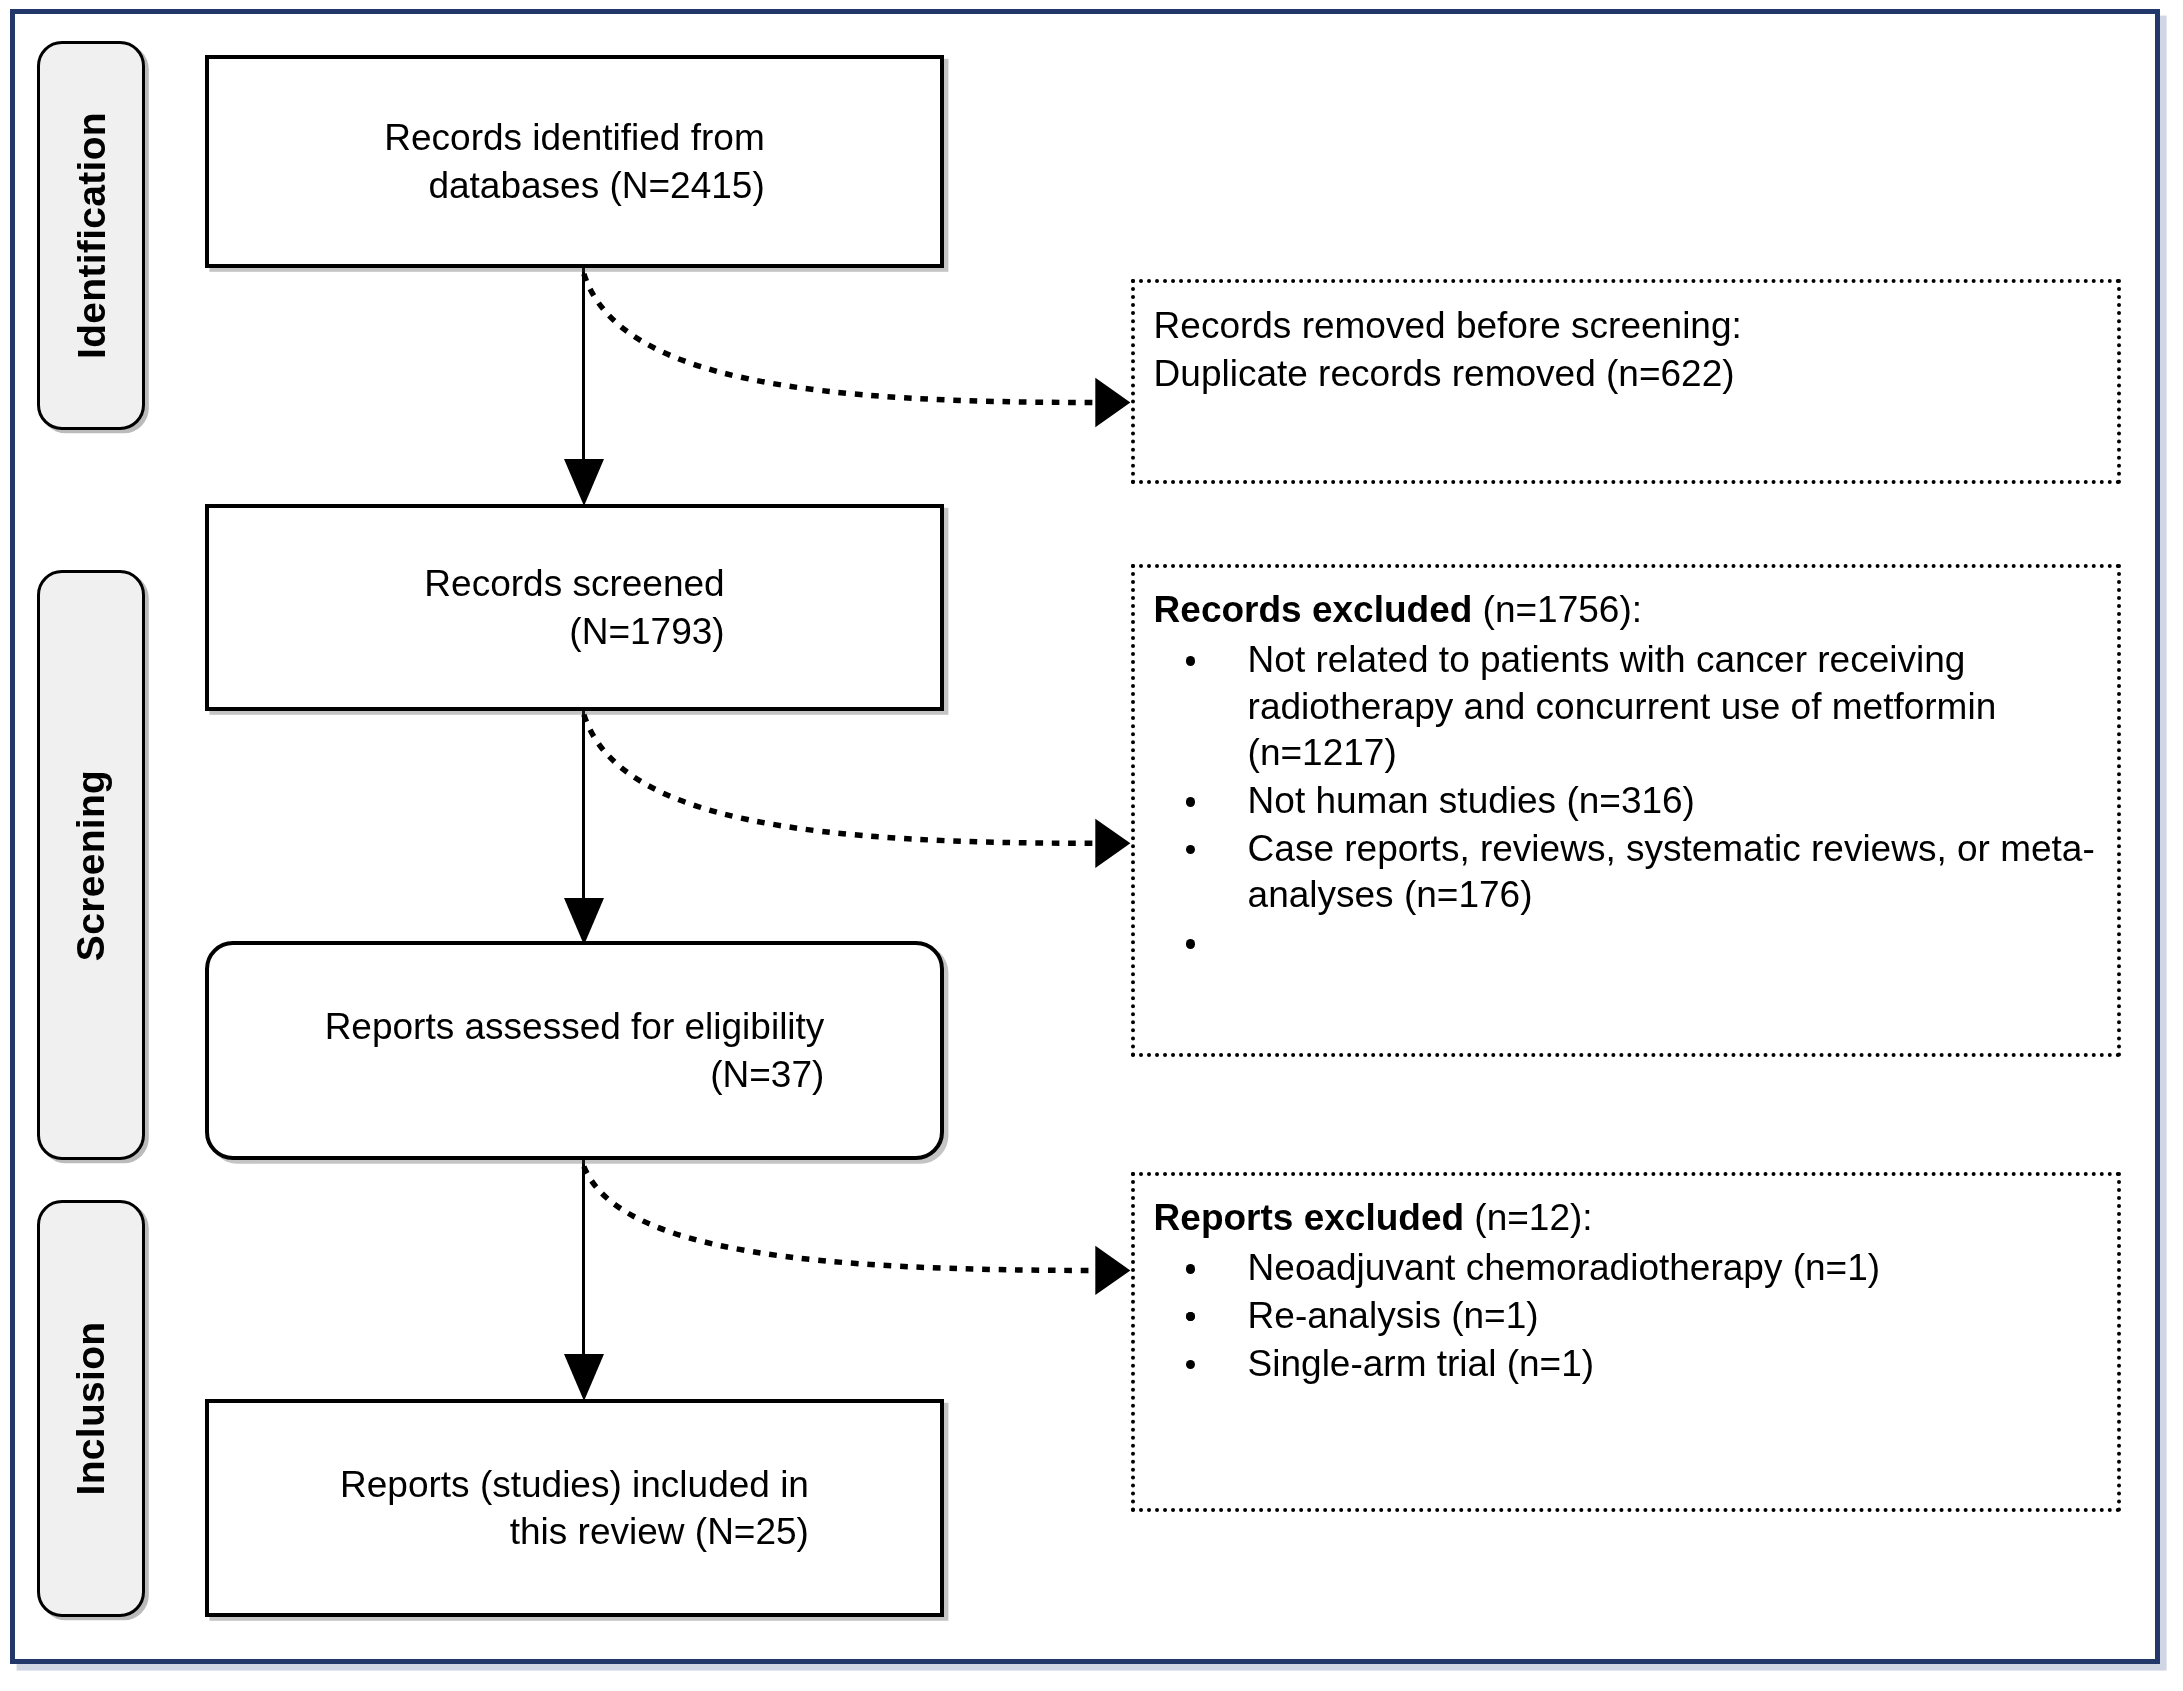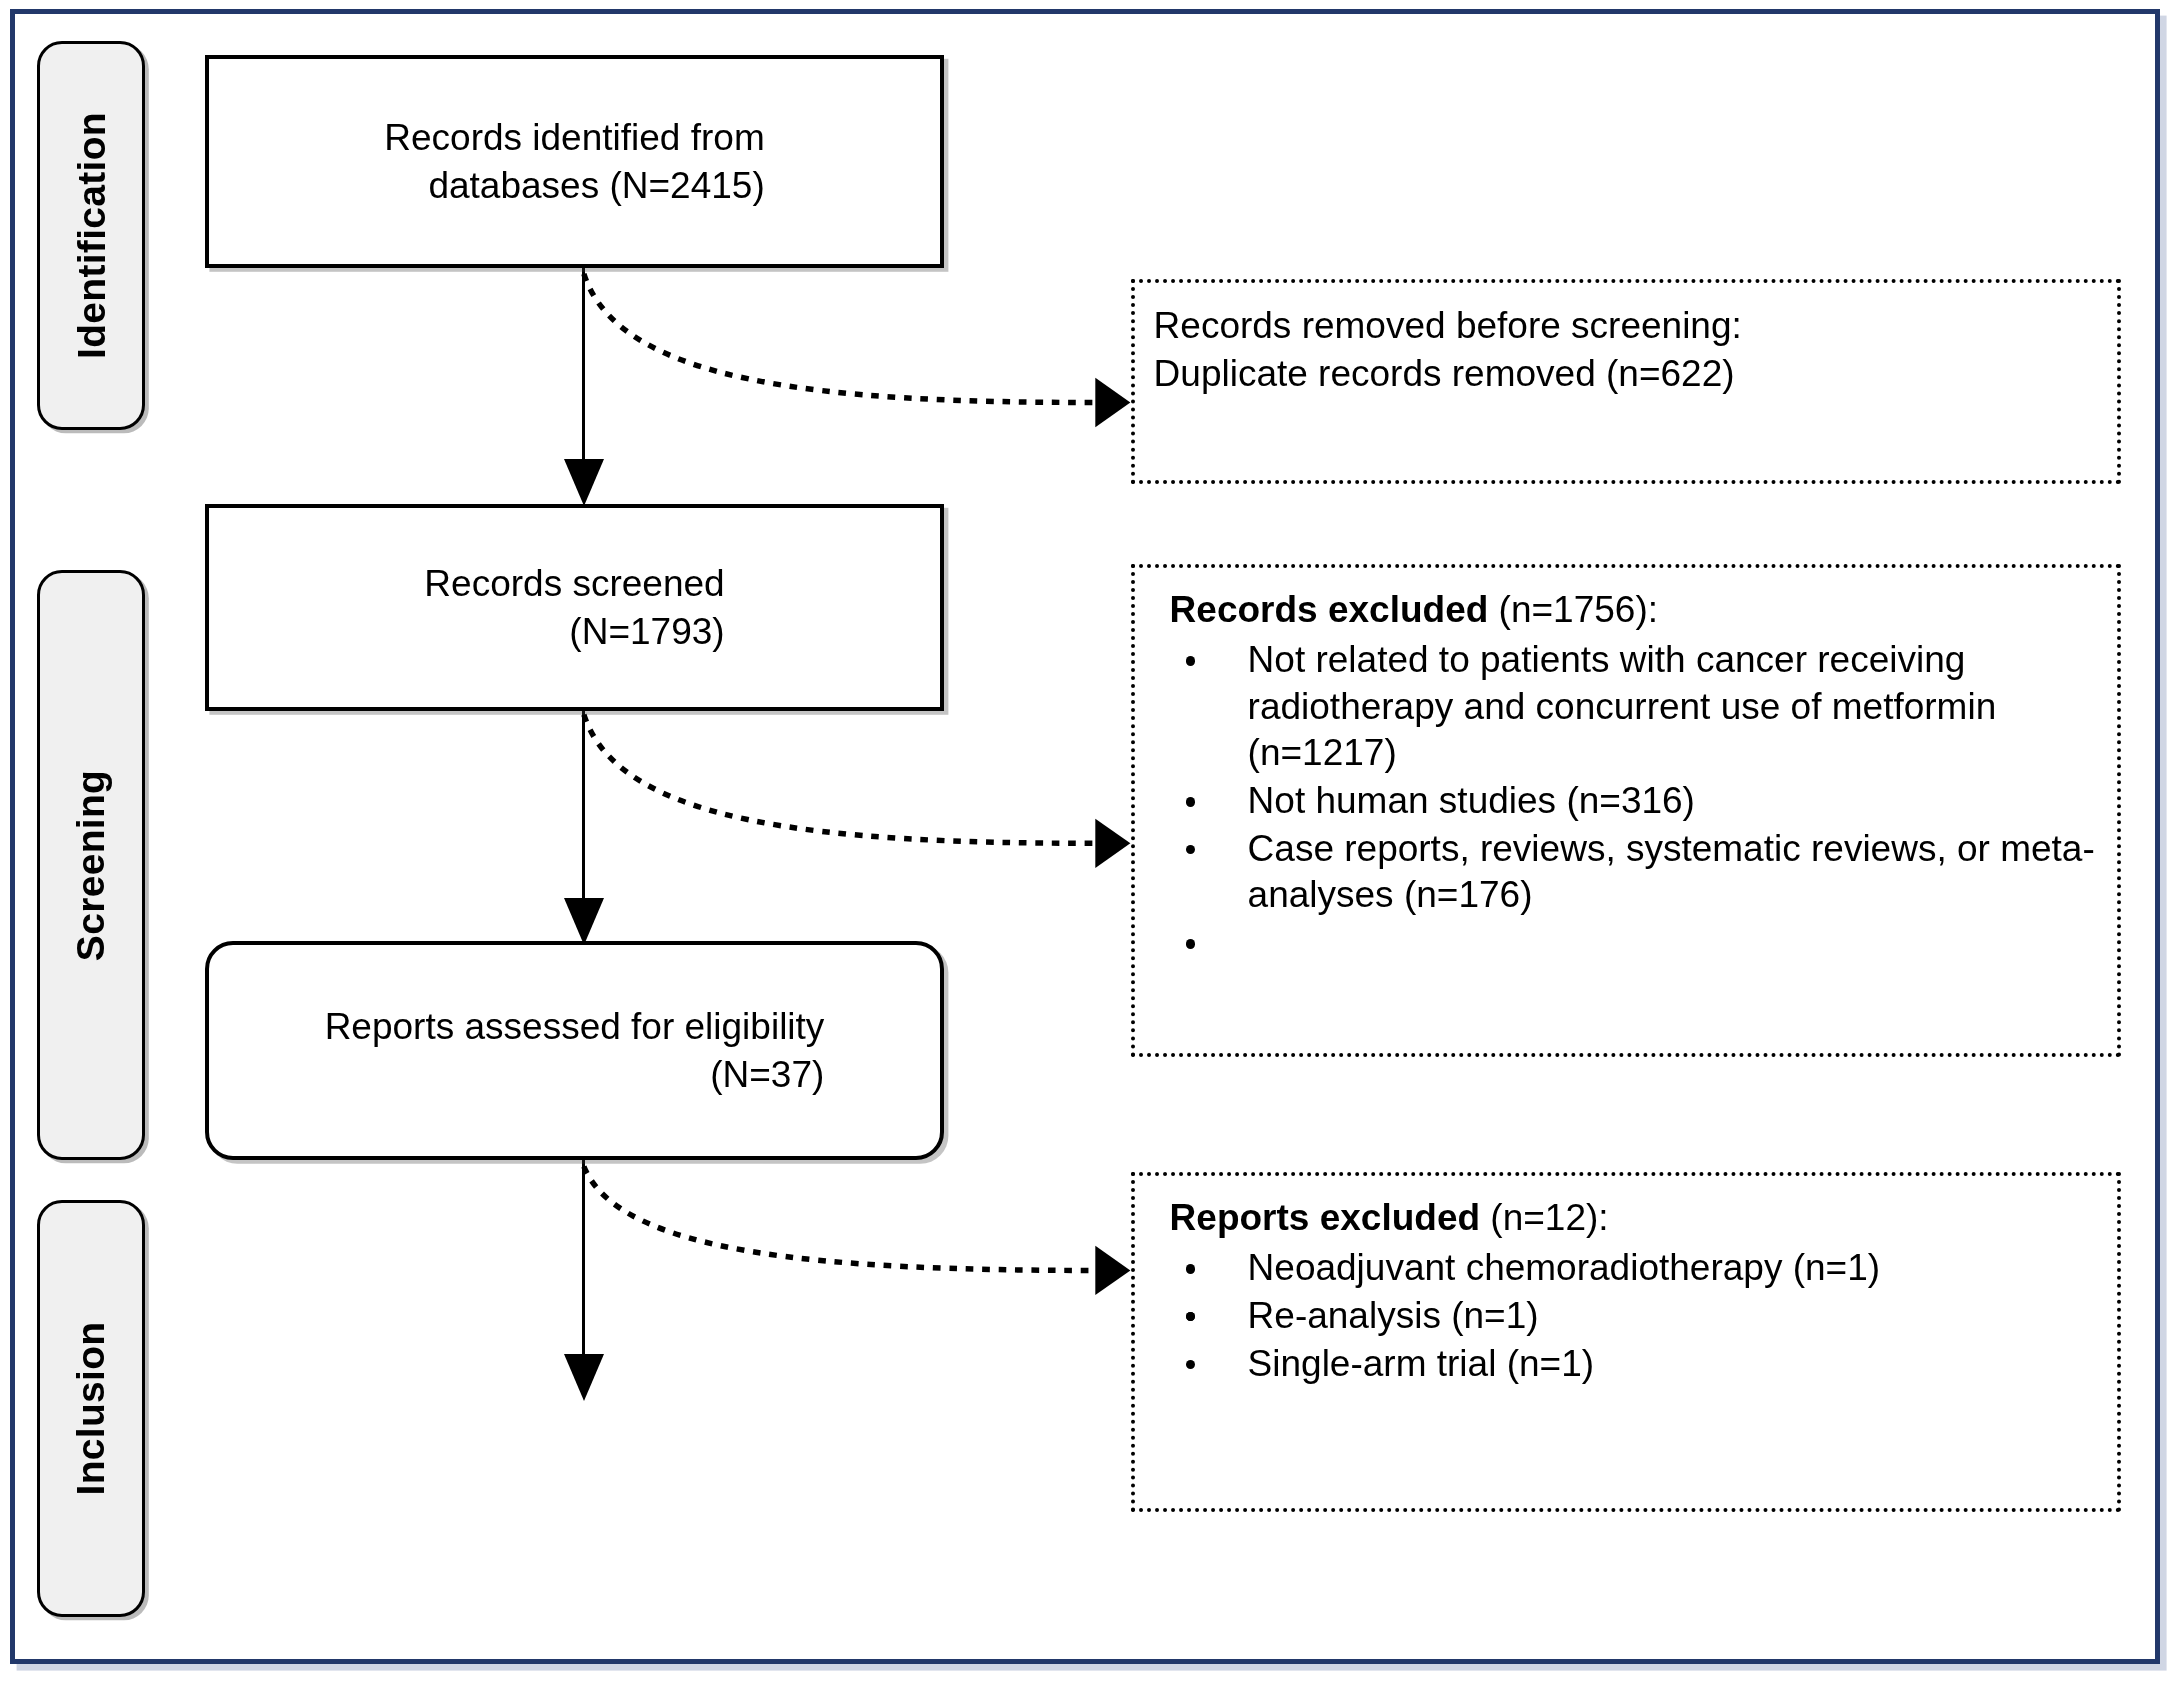--- a/index.html
+++ b/index.html
@@ -74,21 +74,20 @@
     position: absolute;
     background: #ffffff;
     border: 4.4px dotted #000000;
     box-sizing: border-box;
     padding: 18.6px 16.4px 16.4px 18.6px;
   }
   .excl-title {
     font-size: 37px;
     line-height: 1.26;
     color: #000000;
-    margin-left: 16px;
   }
   .excl-title .bold { font-weight: bold; }
 
   ul.excl-list {
     list-style: none;
     margin: 4px;
     padding: 0;
   }
   ul.excl-list li {
     position: relative;
@@ -192,20 +191,26 @@
     </div>
   </div>
 
   <div class="proc-box" style="left:205px; top:941px; width:739px; height:219px;border-radius:28px;">
     <div class="proc-text">
       <span>Reports assessed for eligibility</span><br>
       <span>(N=37)</span>
     </div>
   </div>
 
+  <div class="proc-box" style="left:205px; top:1399px; width:739px; height:218px;">
+    <div class="proc-text">
+      <span>Reports (studies) included in</span><br>
+      <span>this review (N=25)</span>
+    </div>
+  </div>
 
   <div class="excl-box" style="left:1131px; top:279px; width:990px; height:205px; display:flex; ">
     <div class="excl-plain">
       <span>Records removed </span><span class="ital">before screening</span><span>:</span><br>
       <span>Duplicate records removed (n=622)</span>
     </div>
   </div>
 
   <div class="excl-box" style="left:1131px; top:564px; width:990px; height:493px;">
     <div class="excl-title">

